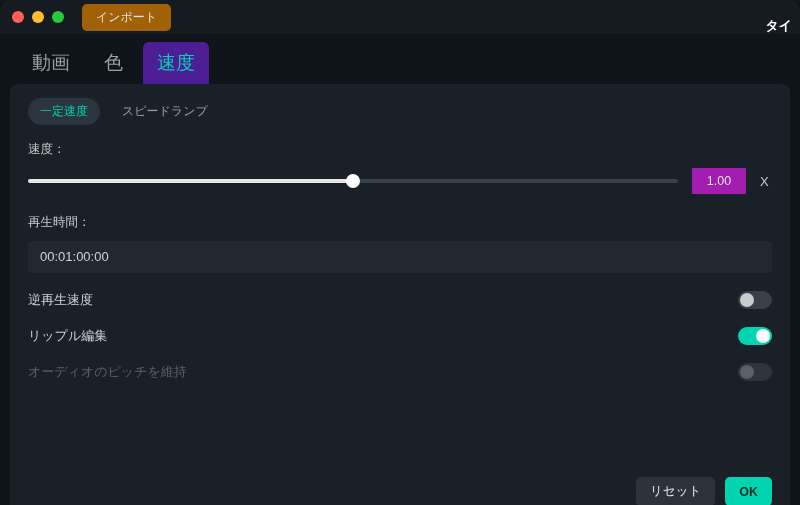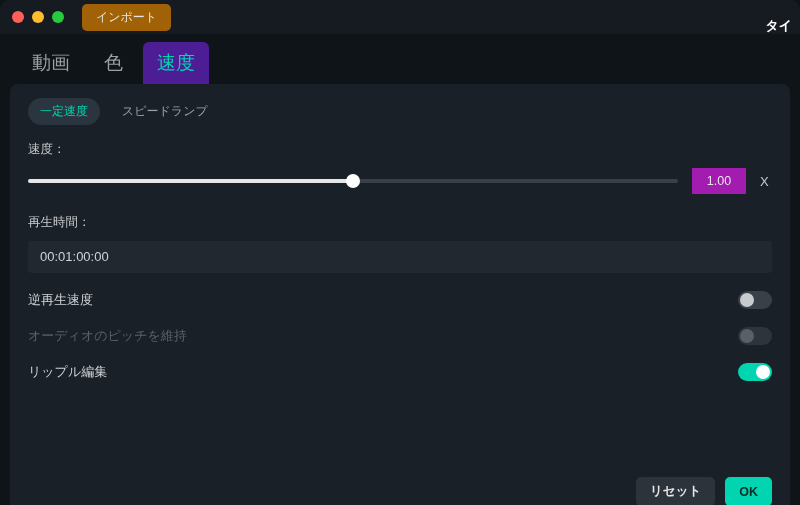--- a/index.html
+++ b/index.html
@@ -192,21 +192,20 @@
     bottom: 14px;
     display: flex;
     gap: 10px;
   }
   .btn {
     padding: 6px 14px;
     border-radius: 5px;
     font-size: 12.5px;
     border: none;
     cursor: pointer;
-    font-weight: bold;
   }
   .btn-reset {
     background: #2d333b;
     color: #e6e6e6;
   }
   .btn-ok {
     background: #00d4b1;
     color: #0b2e27;
     font-weight: 600;
   }
@@ -250,31 +249,31 @@
   <div class="section-label">再生時間：</div>
   <div class="duration-input">00:01:00:00</div>
 
   <div class="toggle-row">
     <span>逆再生速度</span>
     <div class="switch">
         <div class="knob"></div>
       </div>
   </div>
 
+  <div class="toggle-row">
+    <span>リップル編集</span>
+    <div class="switch on">
+        <div class="knob"></div>
+      </div>
+  </div>
+
   <div class="toggle-row disabled">
     <span>オーディオのピッチを維持</span>
     <div class="switch disabled">
         <div class="knob"></div>
       </div>
   </div>
 
-  <div class="toggle-row">
-    <span>リップル編集</span>
-    <div class="switch on">
-        <div class="knob"></div>
-      </div>
-  </div>
-
   <div class="footer">
     <button class="btn btn-reset">リセット</button>
     <button class="btn btn-ok">OK</button>
   </div>
 </div>
 
 </body></html>

